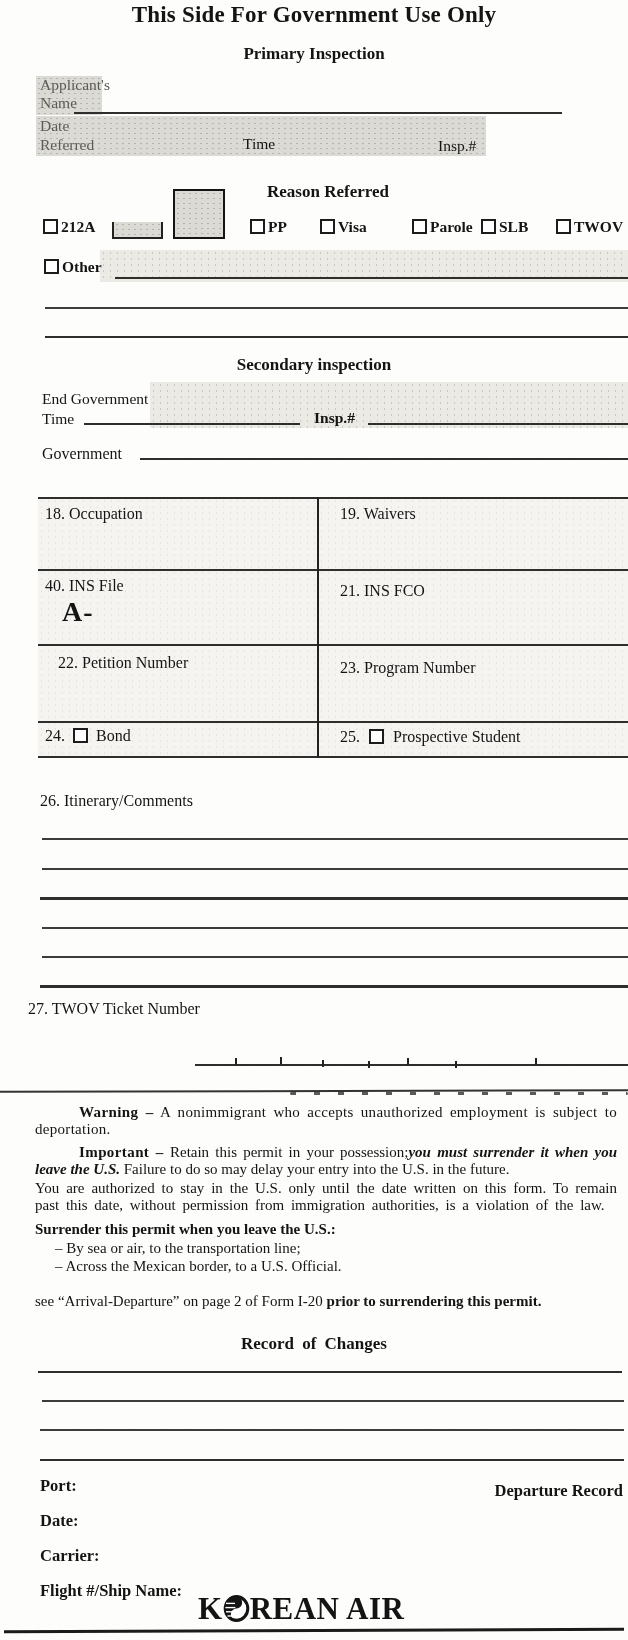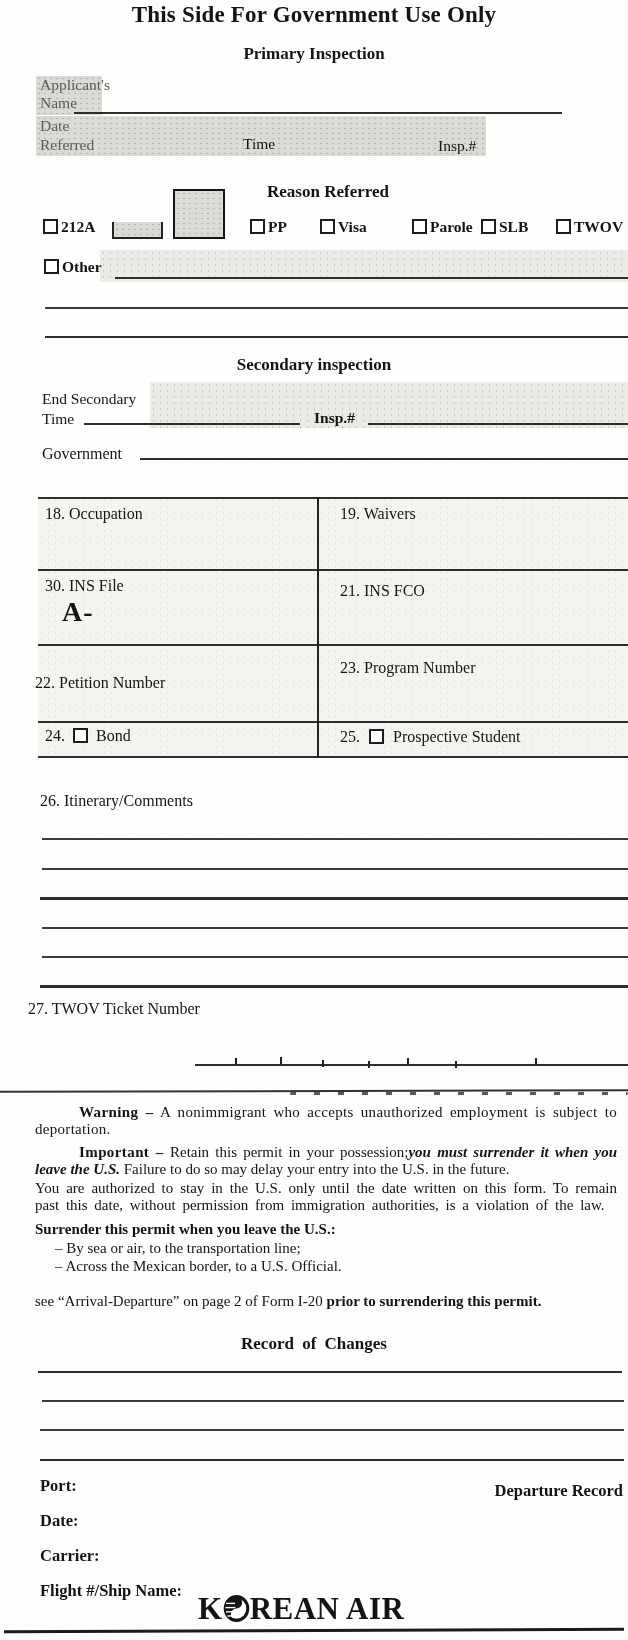--- a/index.html
+++ b/index.html
@@ -98,42 +98,42 @@
   <div class="abs cbrow" style="left:44px;top:258px;">
     <span class="cb"></span><span>Other</span>
   </div>
   <div class="abs ln" style="left:115px;top:277px;width:513px;"></div>
 
   <div class="abs ln-thin" style="left:45px;top:307px;width:583px;"></div>
   <div class="abs ln" style="left:45px;top:336px;width:583px;"></div>
 
   <div class="abs ctr hd" style="top:355px;">Secondary inspection</div>
   <div class="abs shade-lt" style="left:150px;top:382px;width:478px;height:46px;"></div>
-  <div class="abs lbl" style="left:42px;top:390px;">End Secondary</div>
+  <div class="abs lbl" style="left:42px;top:390px;">End Government</div>
   <div class="abs lbl" style="left:42px;top:410px;">Time</div>
   <div class="abs ln" style="left:84px;top:423px;width:216px;"></div>
   <div class="abs lbl-b" style="left:314px;top:409px;">Insp.#</div>
   <div class="abs ln" style="left:368px;top:423px;width:260px;"></div>
   <div class="abs lbl" style="left:42px;top:445px;font-size:16px;">Government</div>
   <div class="abs ln" style="left:140px;top:458px;width:488px;"></div>
 
   <div class="abs shade-lt" style="left:38px;top:498px;width:590px;height:259px;opacity:.45;"></div>
   <div class="abs ln" style="left:38px;top:497px;width:590px;"></div>
   <div class="abs ln" style="left:38px;top:569px;width:590px;"></div>
   <div class="abs ln" style="left:38px;top:644px;width:590px;"></div>
   <div class="abs ln" style="left:38px;top:721px;width:590px;"></div>
   <div class="abs ln" style="left:38px;top:756px;width:590px;"></div>
   <div class="abs vline" style="left:317px;top:497px;height:261px;"></div>
 
   <div class="abs tbl-lbl" style="left:45px;top:505px;">18. Occupation</div>
   <div class="abs tbl-lbl" style="left:340px;top:505px;">19. Waivers</div>
-  <div class="abs tbl-lbl" style="left:45px;top:577px;">30. INS File</div>
+  <div class="abs tbl-lbl" style="left:45px;top:577px;">40. INS File</div>
   <div class="abs ins-a" style="left:62px;top:596px;">A-</div>
   <div class="abs tbl-lbl" style="left:340px;top:582px;">21. INS FCO</div>
-  <div class="abs tbl-lbl" style="left:35px;top:654px;margin-top:20px;">22. Petition Number</div>
+  <div class="abs tbl-lbl" style="left:58px;top:654px;">22. Petition Number</div>
   <div class="abs tbl-lbl" style="left:340px;top:659px;">23. Program Number</div>
 
   <div class="abs" style="left:45px;top:727px;font-size:16px;">
     <span>24.</span>
     <span class="cb" style="margin:0 4px;"></span>
     <span>Bond</span>
   </div>
   <div class="abs" style="left:340px;top:728px;font-size:16px;">
     <span>25.</span>
     <span class="cb" style="margin:0 5px;"></span>

